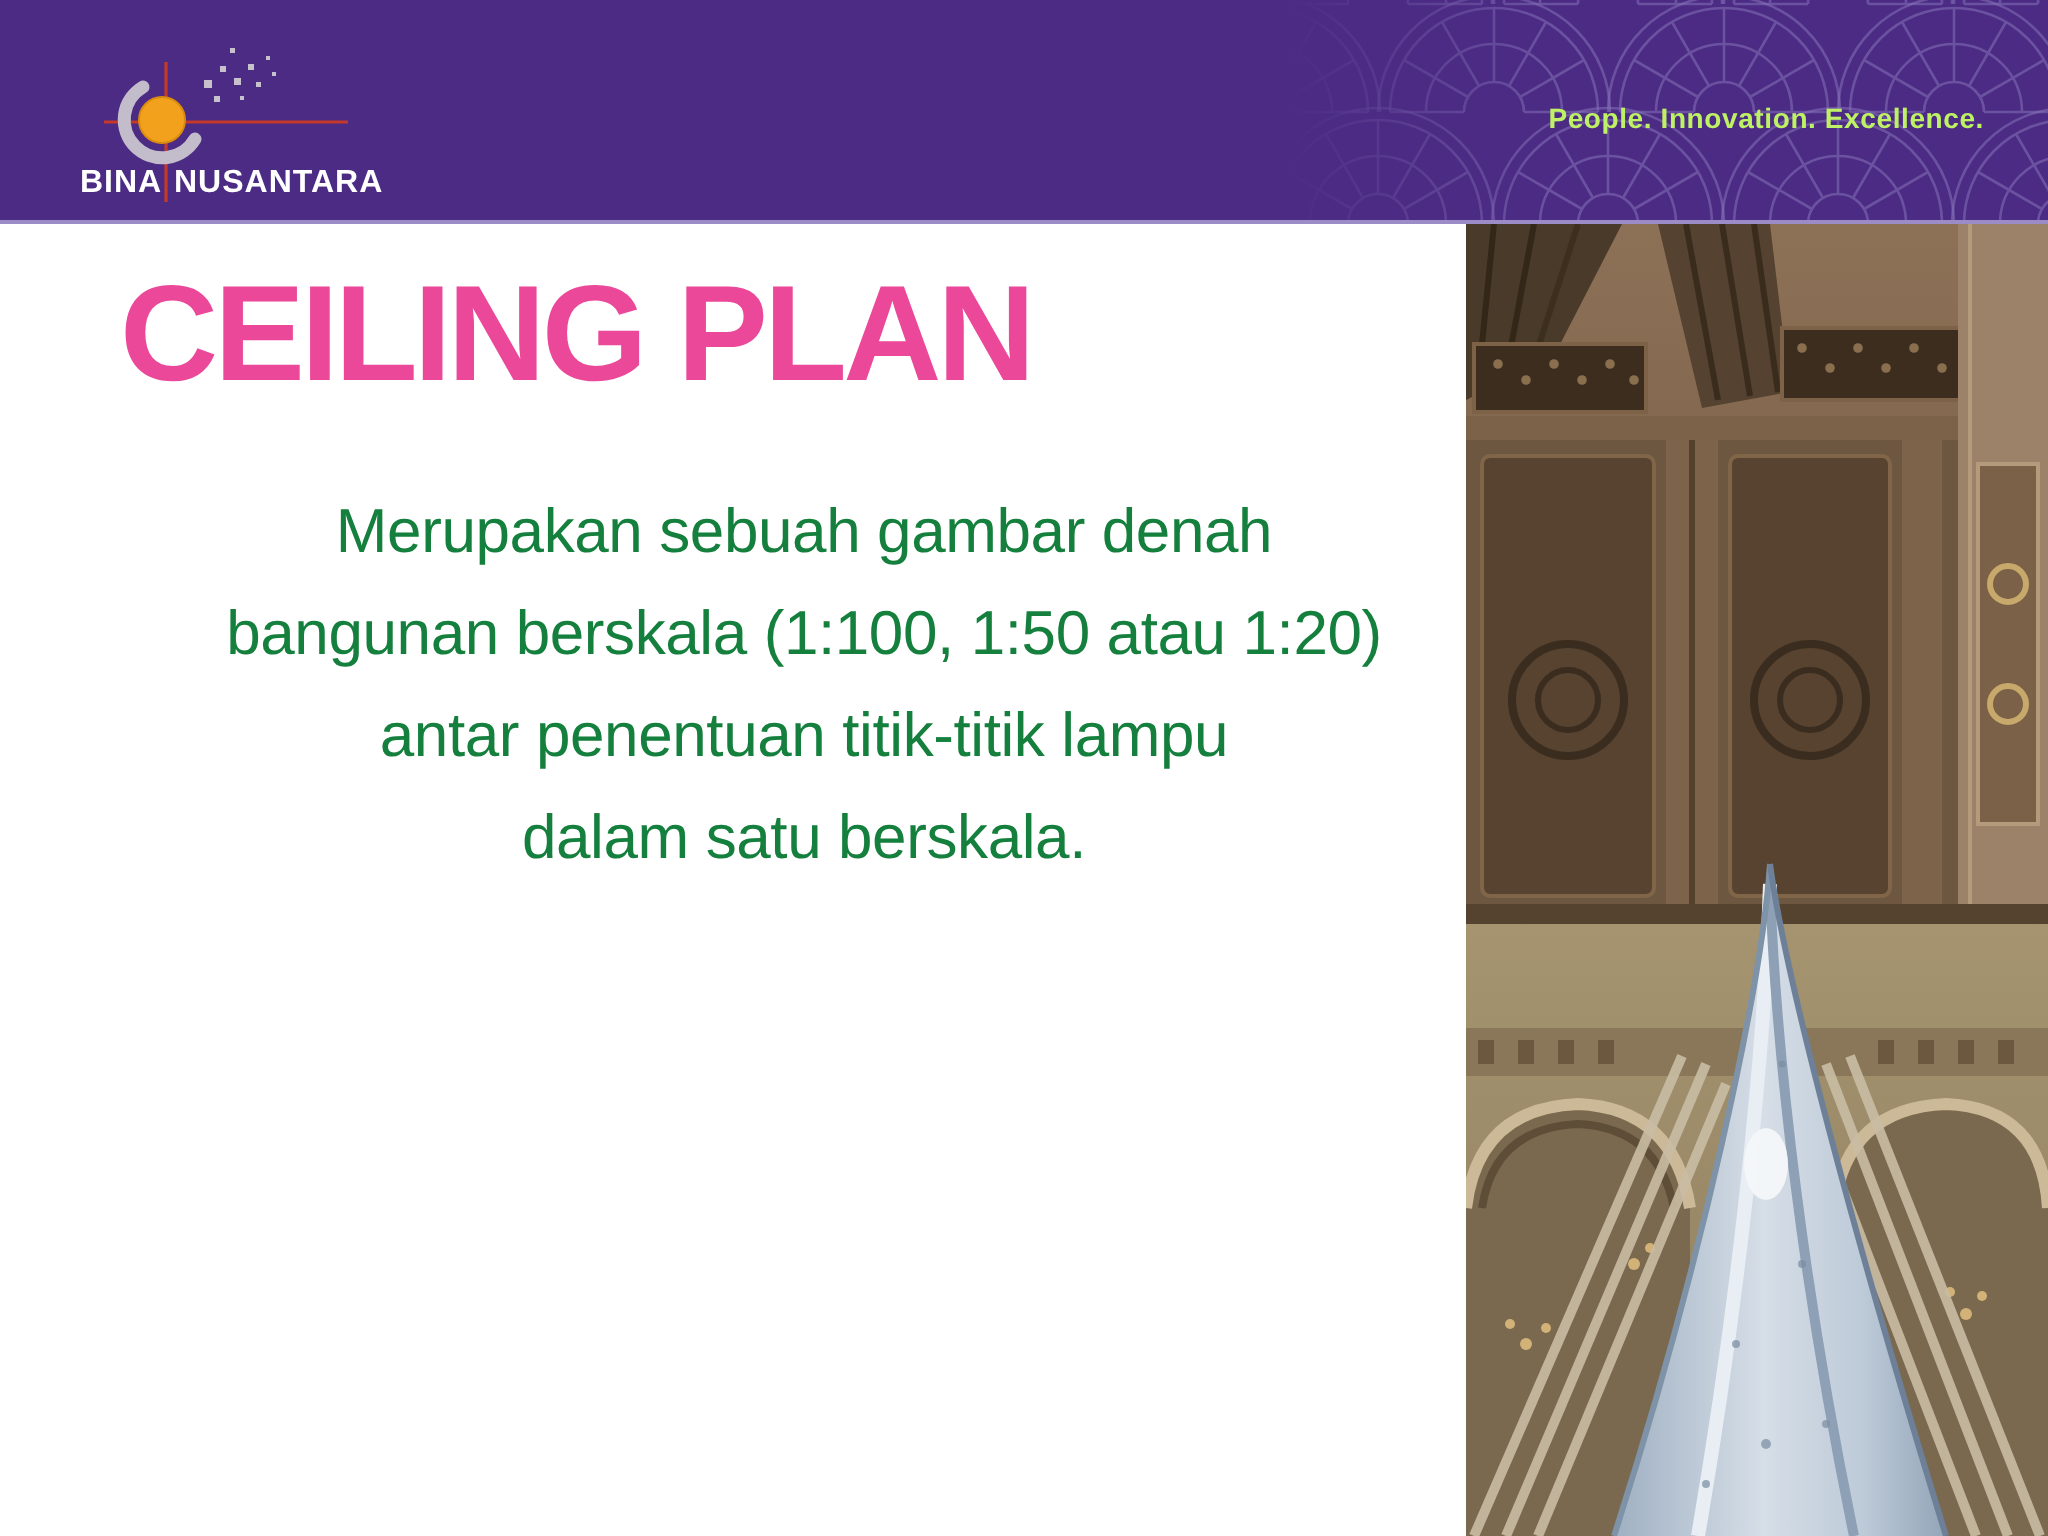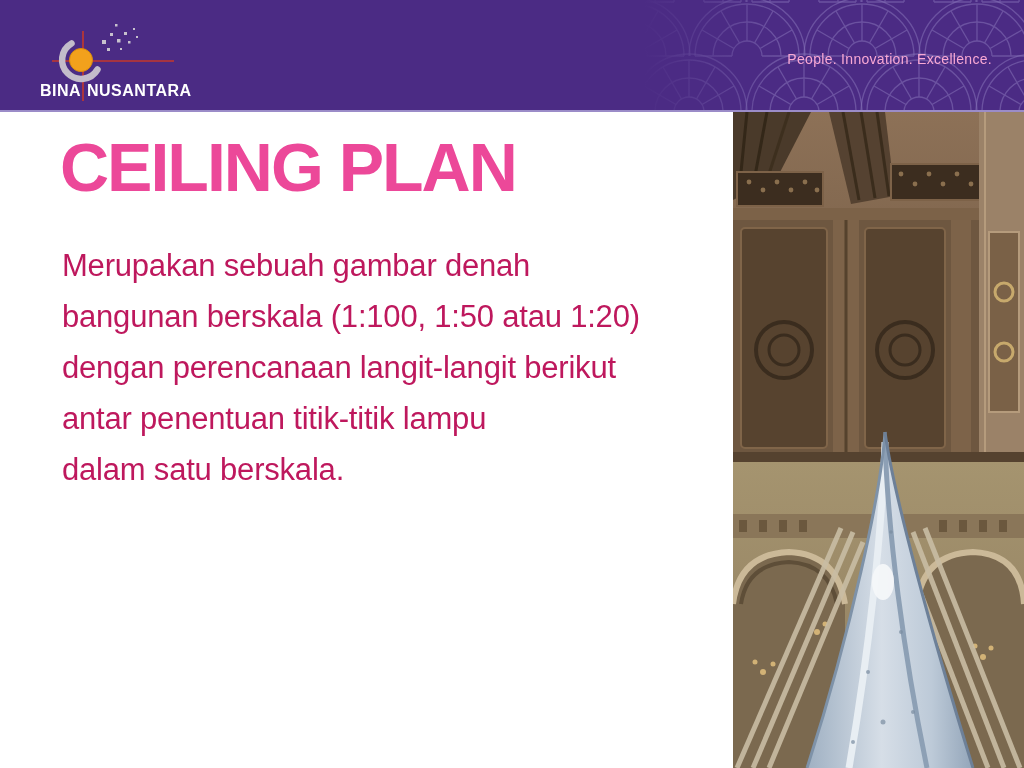--- a/index.html
+++ b/index.html
@@ -12,34 +12,34 @@
   .header-band{
     position:absolute;left:0;top:0;width:1024px;height:110px;
     background:#4B2B84;
     border-bottom:2px solid #9b8cc8;
   }
   .fan-pattern{
     position:absolute;right:0;top:0;width:380px;height:110px;
   }
   .tagline{
     position:absolute;right:32px;top:51px;
-    color:#f9a8d4;font-size:14px;font-weight:normal;letter-spacing:.3px;
+    color:#bef264;font-size:14px;font-weight:bold;letter-spacing:.3px;
     z-index:3;white-space:nowrap;
   }
   .logo{position:absolute;left:16px;top:4px;width:190px;height:104px;z-index:3;}
   
   .page-title{
     position:absolute;left:60px;top:133px;
     font-size:68px;font-weight:bold;color:#ec4899;
     letter-spacing:-2px;line-height:1;white-space:nowrap;
   }
   
   .body-text{
     position:absolute;left:62px;top:240px;width:680px;
-    color:#be185d;font-size:31px;letter-spacing:-.2px;
+    color:#15803d;font-size:31px;letter-spacing:-.2px;text-align:center;
   }
   .body-line{display:block;height:51px;line-height:51px;white-space:nowrap;}
   
   .ceiling-photo{
     position:absolute;left:733px;top:112px;width:291px;height:656px;
     overflow:hidden;
   }
   .ceiling-photo svg{display:block;width:291px;height:656px;}
 </style>
 </head>
@@ -108,21 +108,20 @@
   </svg>
 
   <div class="tagline">People. Innovation. Excellence.</div>
 </div>
 
 <div class="page-title">CEILING PLAN</div>
 
 <div class="body-text">
   <span class="body-line">Merupakan sebuah gambar denah</span>
   <span class="body-line">bangunan berskala (1:100, 1:50 atau 1:20)</span>
-  <span class="body-line">dengan perencanaan langit-langit berikut</span>
   <span class="body-line">antar penentuan titik-titik lampu</span>
   <span class="body-line">dalam satu berskala.</span>
 </div>
 
 <div class="ceiling-photo">
   <svg viewBox="0 0 291 656" preserveAspectRatio="none" aria-hidden="true">
     <defs>
       <linearGradient id="wood" x1="0" y1="0" x2="0" y2="1">
         <stop offset="0" stop-color="#8d7157"></stop>
           <stop offset="1" stop-color="#6d5640"></stop>

